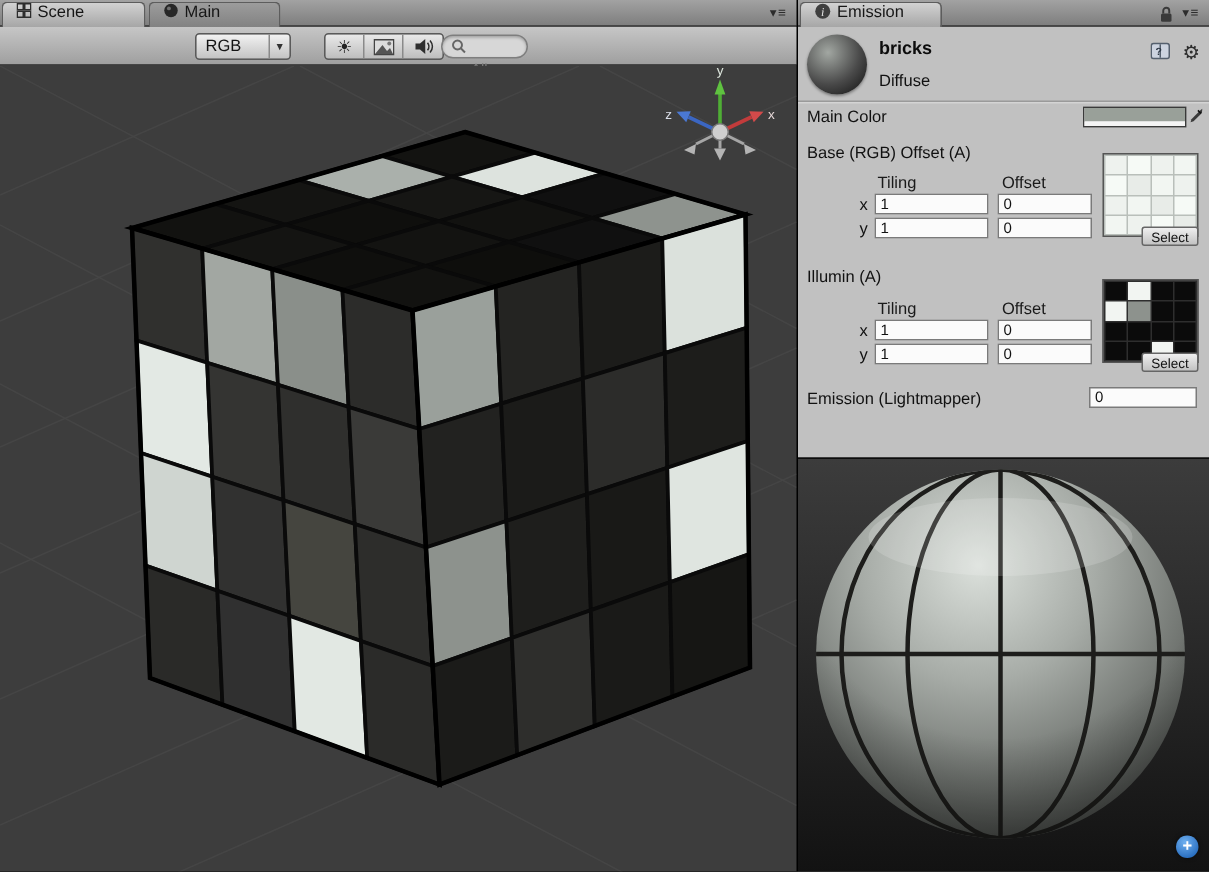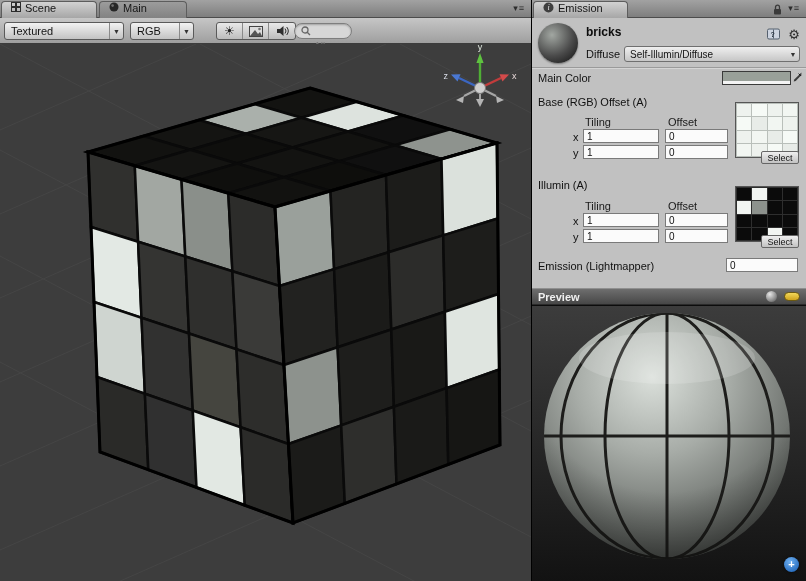--- a/index.html
+++ b/index.html
@@ -106,25 +106,20 @@
       <svg class="icon-svg" width="10" height="10">
         <circle cx="5" cy="5" r="4.5" fill="#272727"></circle>
         <circle cx="3.6" cy="3.6" r="1.3" fill="#6f6f6f"></circle>
       </svg>
       <span>Main</span>
     </div>
     <div class="panel-menu">▾≡</div>
   </div>
 
   <div class="scene-toolbar">
-    <div class="tb-dropdown" style="left:4px; width:120px;">
-      <span class="dd-label">Textured</span>
-      <span class="dd-split"></span>
-      <span class="dd-arrow">▼</span>
-    </div>
     <div class="tb-dropdown" style="left:130px; width:64px;">
       <span class="dd-label">RGB</span>
       <span class="dd-split"></span>
       <span class="dd-arrow">▼</span>
     </div>
     <div class="tb-group">
       <div class="tb-btn">
         <span>☀</span>
       </div>
       <div class="tb-btn">
@@ -270,24 +265,20 @@
       <path d="M2.5 5 V3.2 a2 2 0 0 1 4 0 V5" fill="none" stroke="#3a3a3a" stroke-width="1.3"></path>
     </svg>
     <div class="panel-menu">▾≡</div>
   </div>
 
   <div class="inspector-content">
 
     <div class="mat-thumb"></div>
     <div class="mat-name">bricks</div>
     <div class="ins-label" style="left:54px; top:30px;">Diffuse</div>
-    <div class="shader-dd">
-      <span class="dd-label">Self-Illumin/Diffuse</span>
-      <span class="dd-arrow">▼</span>
-    </div>
     <div class="hdr-icon" style="right:26px;">
       <svg class="icon-svg" width="13" height="12">
         <rect x="0.5" y="1" width="12" height="10" rx="1.5" fill="#cdd4e0" stroke="#55606e"></rect>
         <line x1="6.5" y1="1.5" x2="6.5" y2="10.5" stroke="#55606e"></line>
         <text x="3.4" y="8.6" font-size="7" fill="#2c3744" font-weight="bold">?</text>
       </svg>
     </div>
     <div class="hdr-icon" style="right:6px; top:9px; font-size:13px;">⚙</div>
     <div class="separator"></div>
 
@@ -355,25 +346,20 @@
     <div class="ins-label" style="left:41px; top:197px;">x</div>
     <input class="mini-input" style="left: 51px; top: 195px; width: 76px;" value="1">
     <input class="mini-input" style="left: 133px; top: 195px; width: 63px;" value="0">
     <div class="ins-label" style="left:41px; top:213px;">y</div>
     <input class="mini-input" style="left: 51px; top: 211px; width: 76px;" value="1">
     <input class="mini-input" style="left: 133px; top: 211px; width: 63px;" value="0">
 
     <div class="ins-label" style="left:6px; top:242px;">Emission (Lightmapper)</div>
     <input class="mini-input" style="left: 194px; top: 240px; width: 72px;" value="0">
 
-    <div class="preview-header">
-      <span class="preview-title">Preview</span>
-      <span class="pv-sphere-icon"></span>
-      <span class="pv-light-icon"></span>
-    </div>
     <div class="preview-area">
       <svg width="274" height="276">
         <defs>
           <linearGradient id="pvbg" x1="0" y1="0" x2="0" y2="1">
             <stop offset="0" stop-color="#3c3c3c"></stop>
             <stop offset="1" stop-color="#121212"></stop>
           </linearGradient>
           <radialGradient id="sph" cx="0.44" cy="0.26" r="0.9">
             <stop offset="0" stop-color="#dbe0db"></stop>
             <stop offset="0.35" stop-color="#a7aca7"></stop>

